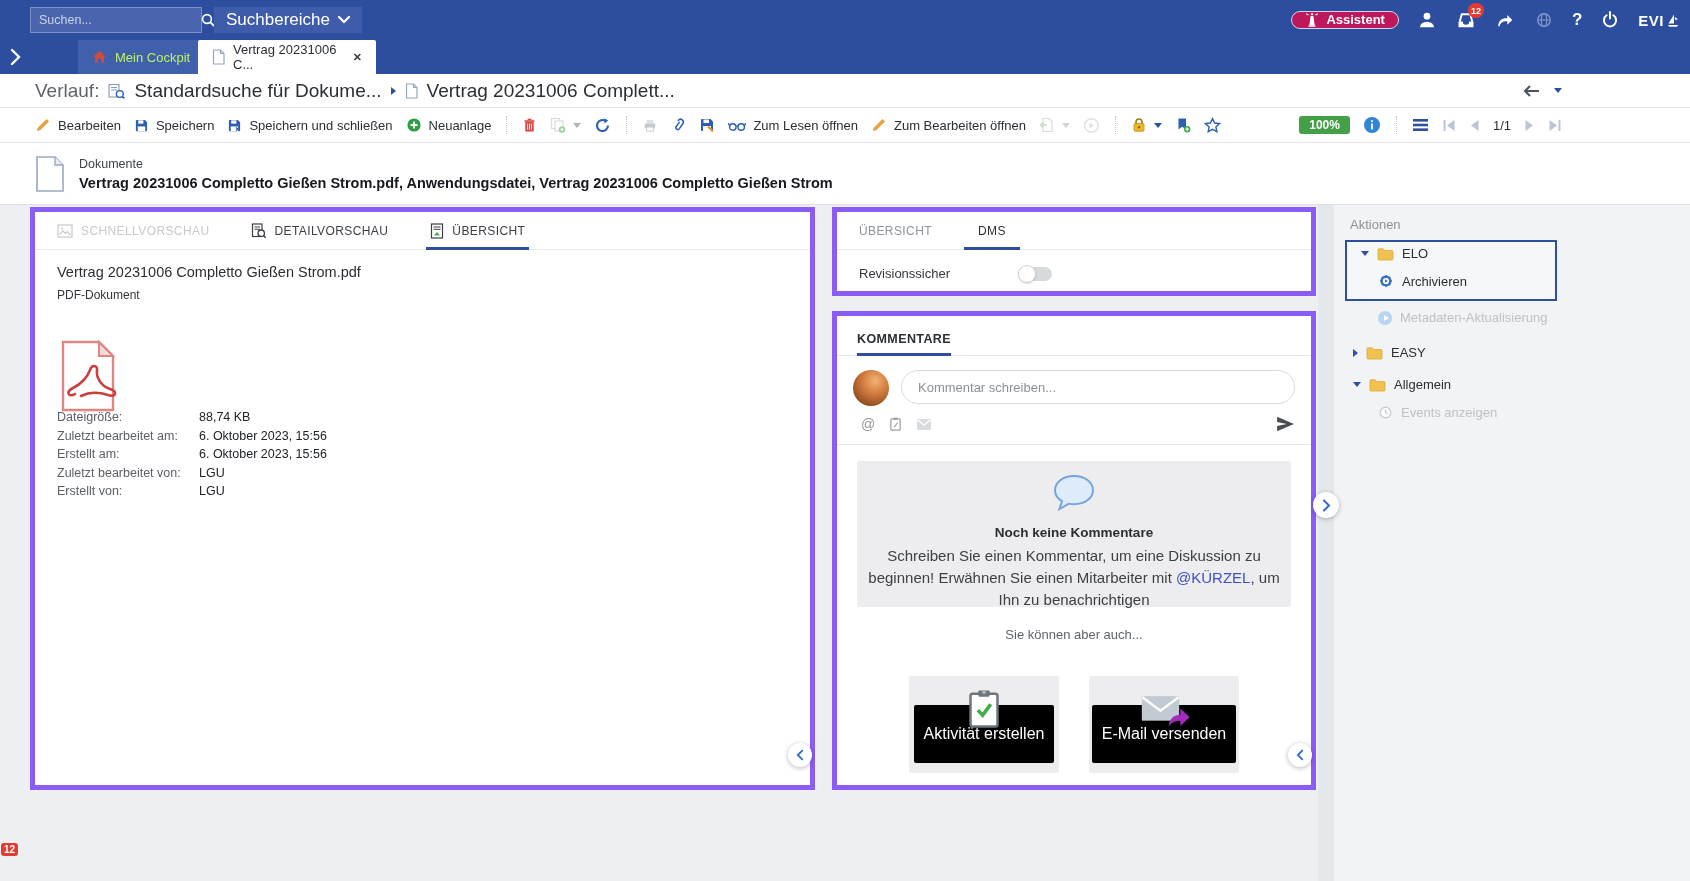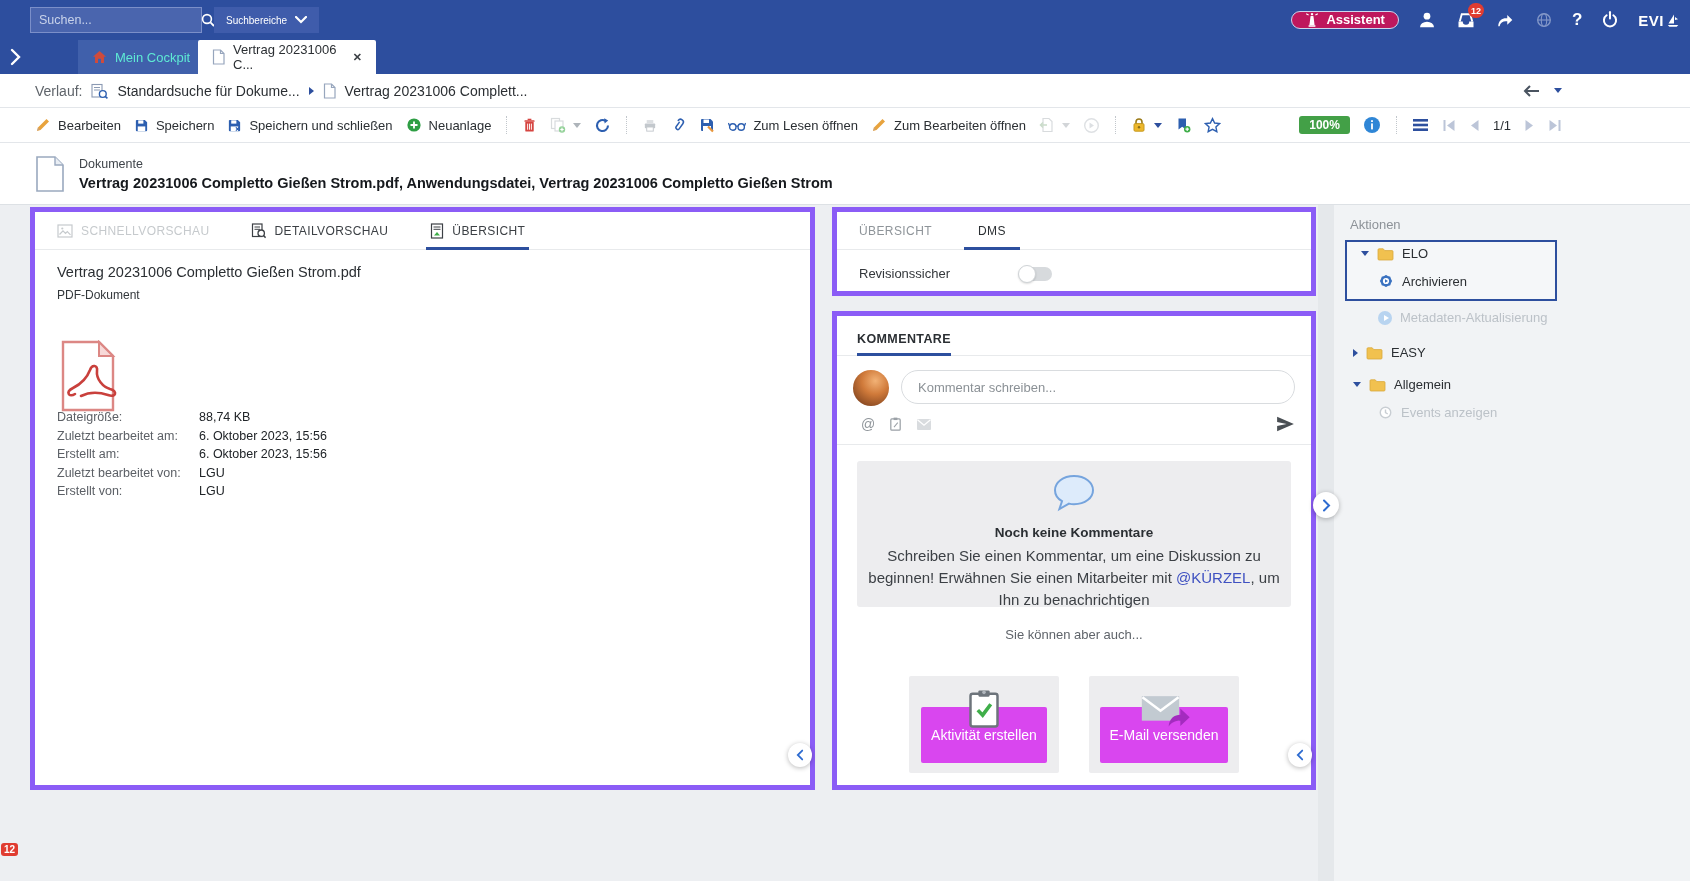--- a/index.html
+++ b/index.html
@@ -2,38 +2,38 @@
 <html><head>
 <meta charset="utf-8">
 <style>
   *{box-sizing:border-box;margin:0;padding:0;font-family:"Liberation Sans",sans-serif}
   html,body{width:1690px;height:881px;overflow:hidden;background:#edeff2;position:relative}
   
   .topbar{position:absolute;left:0;top:0;width:1690px;height:40px;background:#2d4e9e;display:flex;align-items:center}
   .searchbox{position:absolute;left:30px;top:7px;width:172px;height:26px;background:#4a65ae;border:1px solid #7b8fc9;display:flex;align-items:center;padding:0 6px 0 8px}
   .searchbox input{flex:1;background:transparent;border:none;outline:none;color:#fff;font-size:12.5px}
   .searchbox input::placeholder{color:#c9d3ea}
-  .scopes{position:absolute;left:214px;top:7px;height:26px;background:#3f5cab;border:none;color:#fff;font-size:10px;display:flex;align-items:center;gap:8px;padding:0 12px;cursor:pointer}
+  .scopes{position:absolute;left:214px;top:7px;height:26px;background:#3f5cab;border:none;color:#fff;font-size:17px;display:flex;align-items:center;gap:8px;padding:0 12px;cursor:pointer}
   .tb-right{position:absolute;right:10px;top:0;height:40px;display:flex;align-items:center;gap:17px}
   .pill{display:flex;align-items:flex-start;gap:7px;border:1.5px solid #ccd6ee;border-radius:15px;background:#be185d;color:#fff;font-size:13px;font-weight:700;padding:0 13px;cursor:pointer}
   .tb-ic{position:relative;display:flex;align-items:center;justify-content:center;width:22px;height:22px;cursor:pointer}
   .badge{position:absolute;top:-6px;right:-7px;min-width:15px;height:15px;border-radius:8px;background:#e03c31;color:#fff;font-size:9px;font-weight:700;display:flex;align-items:center;justify-content:center;padding:0 3px}
   .help{color:#fff;font-size:17px;font-weight:700;cursor:pointer}
   .brand{display:flex;align-items:center;gap:3px;color:#fff;font-size:15px;font-weight:700;letter-spacing:.5px}
   .dim{opacity:.55}
   
   .tabrow{position:absolute;left:0;top:40px;width:1690px;height:34px;background:#2d4e9e}
   .tr-chev{position:absolute;left:10px;top:8px;cursor:pointer}
   .tab{position:absolute;top:0;height:34px;display:flex;align-items:center;gap:8px;padding:0 14px;font-size:13px;cursor:pointer}
-  .tab.cockpit{left:78px;width:127px;background:#4060ab;color:#5eead4}
+  .tab.cockpit{left:78px;width:127px;background:#4060ab;color:#bef264}
   .tab.active{left:198px;width:178px;background:#fff;color:#2b2f33;border-radius:2px 2px 0 0}
   .tab .close{margin-left:auto;font-size:11px;color:#3c4045;font-weight:700;cursor:pointer}
   
   .crumbrow{position:absolute;left:0;top:74px;width:1690px;height:34px;background:#fff;border-bottom:1px solid #e3e6ea;display:flex;align-items:center}
-  .crumb-l{display:flex;align-items:center;gap:9px;padding-left:35px;font-size:14px;color:#2b2f33}
+  .crumb-l{display:flex;align-items:center;gap:9px;padding-left:35px;font-size:19px;color:#2b2f33}
   .crumb-lab{color:#5f646a}
   .crumb-r{margin-left:auto;display:flex;align-items:center;gap:14px;padding-right:128px}
   
   .toolrow{position:absolute;left:0;top:108px;width:1690px;height:35px;background:#fff;border-bottom:1px solid #e3e6ea;display:flex;align-items:center;padding-left:35px;gap:13px;font-size:13px;color:#2b2f33}
   .titem{display:flex;align-items:center;gap:7px;cursor:pointer;white-space:nowrap}
   .sep{width:1px;height:18px;border-left:1px dotted #c2c7cc;margin:0 2px}
   .tool-right{position:absolute;right:128px;display:flex;align-items:center;gap:13px}
   .zoombadge{background:#43a047;color:#fff;font-weight:700;font-size:12px;padding:2px 10px;border-radius:3px}
   .pagetext{font-size:13px;color:#2b2f33}
   .tri-d{width:0;height:0;border-left:4px solid transparent;border-right:4px solid transparent;border-top:5px solid #2d4f9e;display:inline-block}
@@ -80,21 +80,21 @@
   .at{color:#8f959a;font-size:14px}
   .sendwrap{margin-left:auto;cursor:pointer}
   .emptybox{margin:16px 20px 0;background:#ededef;border-radius:3px;height:146px;text-align:center;padding-top:12px}
   .et{font-size:13.5px;font-weight:700;color:#2b2f33;margin-top:6px}
   .ed{font-size:15px;color:#3c4045;line-height:1.45;max-width:432px;margin:5px auto 0}
   .mention{color:#3f51c1}
   .alsolab{text-align:center;font-size:13px;color:#5f646a;margin-top:20px}
   .actcards{display:flex;justify-content:center;gap:30px;margin-top:34px}
   .actcard{width:150px;height:97px;background:#ededef;border-radius:2px;display:flex;flex-direction:column;align-items:center;justify-content:flex-end;padding-bottom:10px;position:relative}
   .actcard .cicon{position:absolute;top:12px;left:0;right:0;display:flex;justify-content:center}
-  .navybtn{background:#d946ef;color:#fff;font-size:14px;border:none;border-radius:2px;padding:20px 10px;cursor:pointer}
+  .navybtn{background:#000000;color:#fff;font-size:16px;border:none;border-radius:2px;padding:20px 10px;cursor:pointer}
   
   .divider{position:absolute;left:1318px;top:0;width:16px;height:676px;background:#e5e8eb}
   .right-panel{position:absolute;left:1334px;top:0;width:356px;height:676px;background:#f1f3f5}
   .rp-title{position:absolute;left:16px;top:12px;font-size:13px;color:#8d9298}
   .selbox{position:absolute;left:11px;top:35px;width:212px;height:61px;border:2px solid #2d4f9e;background:#f5f7f9}
   .trow{position:absolute;display:flex;align-items:center;gap:8px;font-size:13px;color:#2b2f33;cursor:pointer}
   .trow.dis{color:#bcc2c8;cursor:default}
   .cplay{width:14px;height:14px;border-radius:50%;background:#b8d4f0;display:flex;align-items:center;justify-content:center}
   .cplay .t{width:0;height:0;border-top:3.5px solid transparent;border-bottom:3.5px solid transparent;border-left:5px solid #fff;margin-left:2px}
   

